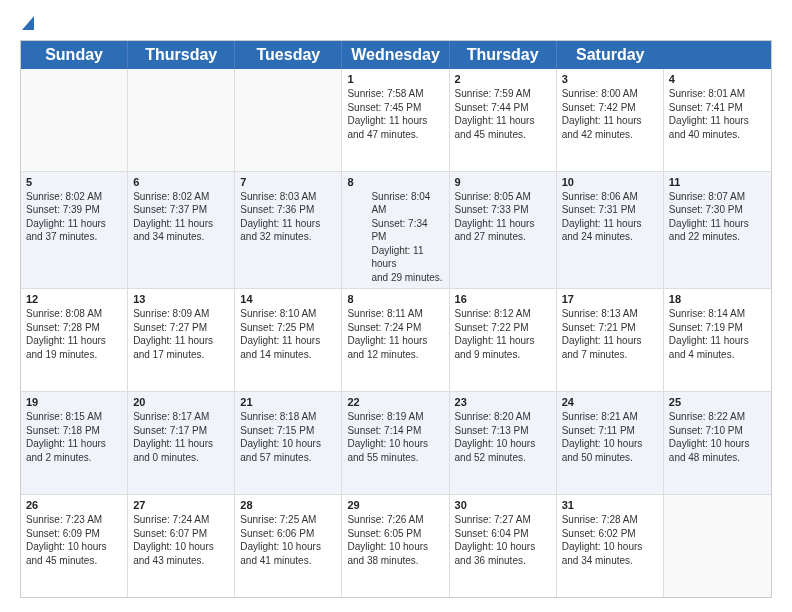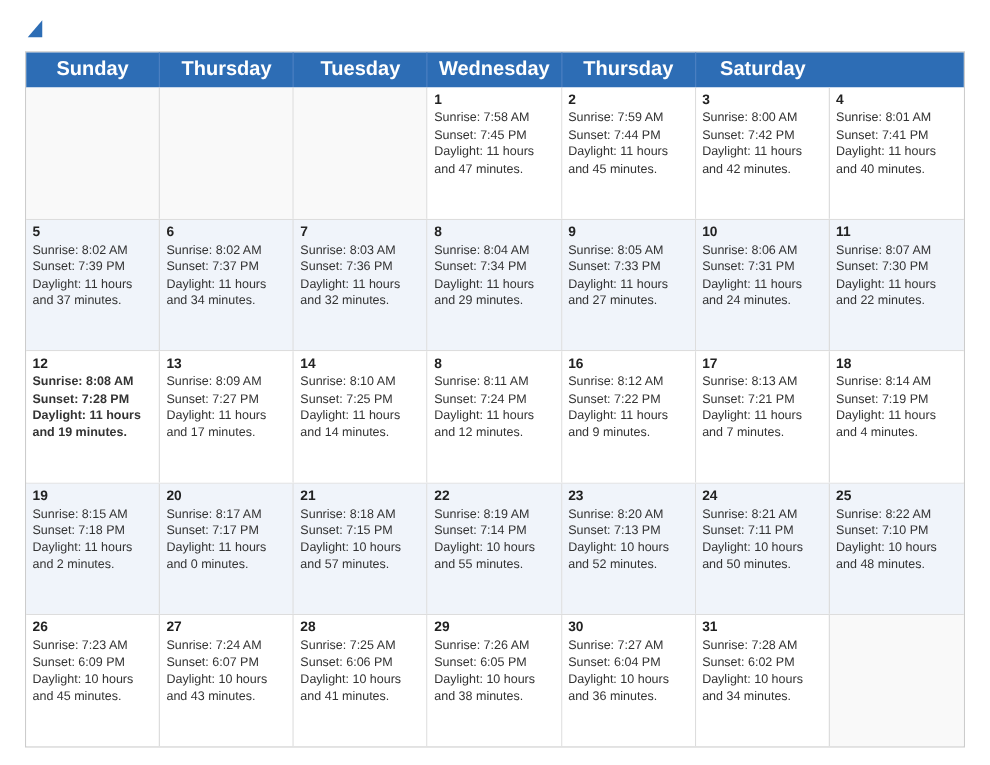--- a/index.html
+++ b/index.html
@@ -193,21 +193,21 @@
           </div>
           <div class="cal-cell alt-row">
             <div class="day-num">7</div>
             <div class="cell-text" style="white-space: pre-line;">Sunrise: 8:03 AM
 Sunset: 7:36 PM
 Daylight: 11 hours
 and 32 minutes.</div>
           </div>
           <div class="cal-cell alt-row">
             <div class="day-num">8</div>
-            <div class="cell-text" style="white-space: pre-line;">Sunrise: 8:04 AM
+            <div class="cell-text" style="white-space: pre-line; margin-left: 24px;">Sunrise: 8:04 AM
 Sunset: 7:34 PM
 Daylight: 11 hours
 and 29 minutes.</div>
           </div>
           <div class="cal-cell alt-row">
             <div class="day-num">9</div>
             <div class="cell-text" style="white-space: pre-line;">Sunrise: 8:05 AM
 Sunset: 7:33 PM
 Daylight: 11 hours
 and 27 minutes.</div>
@@ -223,21 +223,21 @@
             <div class="day-num">11</div>
             <div class="cell-text" style="white-space: pre-line;">Sunrise: 8:07 AM
 Sunset: 7:30 PM
 Daylight: 11 hours
 and 22 minutes.</div>
           </div>
         </div>
         <div class="cal-row">
           <div class="cal-cell">
             <div class="day-num">12</div>
-            <div class="cell-text" style="white-space: pre-line; font-weight: bold;">Sunrise: 8:08 AM
+            <div class="cell-text" style="white-space: pre-line;">Sunrise: 8:08 AM
 Sunset: 7:28 PM
 Daylight: 11 hours
 and 19 minutes.</div>
           </div>
           <div class="cal-cell">
             <div class="day-num">13</div>
             <div class="cell-text" style="white-space: pre-line;">Sunrise: 8:09 AM
 Sunset: 7:27 PM
 Daylight: 11 hours
 and 17 minutes.</div>

